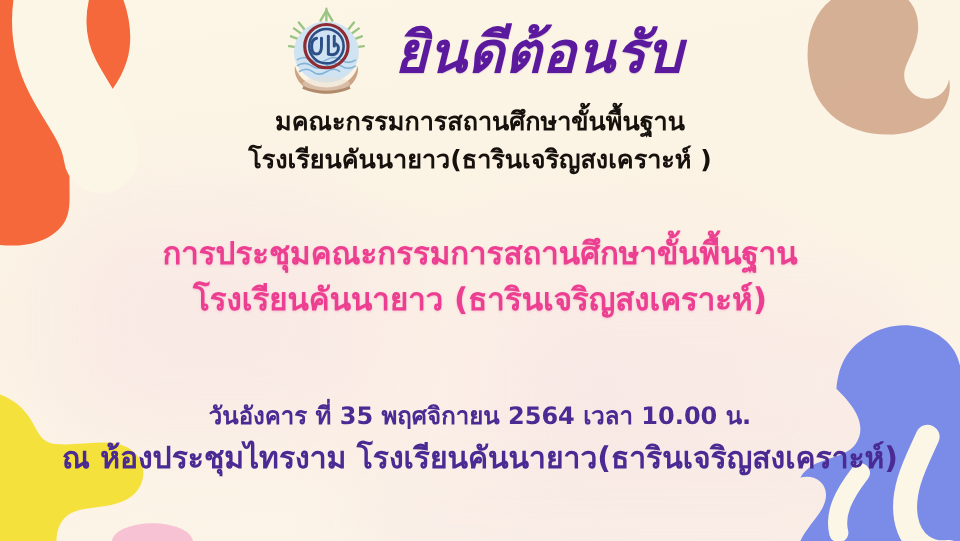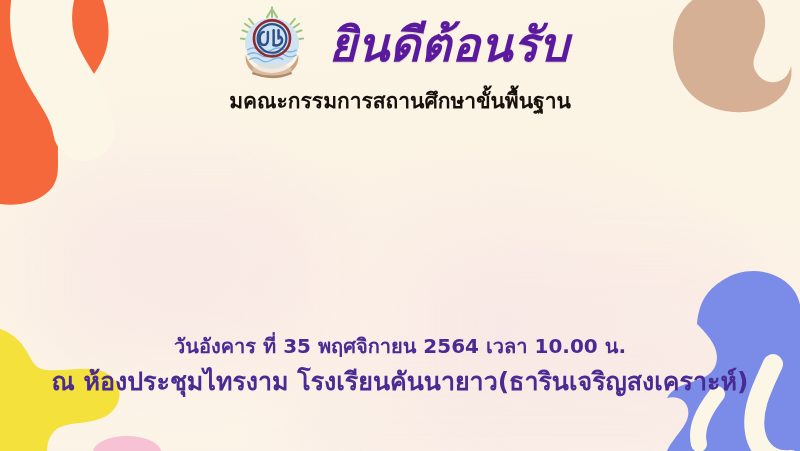--- a/index.html
+++ b/index.html
@@ -233,22 +233,27 @@
 
           <ellipse cx="50" cy="80" rx="24" ry="7" fill="#e8dccf" opacity="0.45"></ellipse>
         </svg>
       </div>
 
       <div class="welcome-title">ยินดีต้อนรับ</div>
     </div>
 
     <div class="org-block">
       <div class="org-line">มคณะกรรมการสถานศึกษาขั้นพื้นฐาน</div>
-    </div>
-
+      <div class="org-line">โรงเรียนคันนายาว(ธารินเจริญสงเคราะห์ )</div>
+    </div>
+
+    <div class="meeting-block">
+      <div class="meet-line">การประชุมคณะกรรมการสถานศึกษาขั้นพื้นฐาน</div>
+      <div class="meet-line">โรงเรียนคันนายาว (ธารินเจริญสงเคราะห์)</div>
+    </div>
 
     <div class="when-block">
       <div class="when-line">วันอังคาร ที่ 35 พฤศจิกายน 2564 เวลา 10.00 น.</div>
       <div class="when-line when-line-venue">ณ ห้องประชุมไทรงาม โรงเรียนคันนายาว(ธารินเจริญสงเคราะห์)</div>
     </div>
 
   </div>
 </div>
 
 </body></html>

